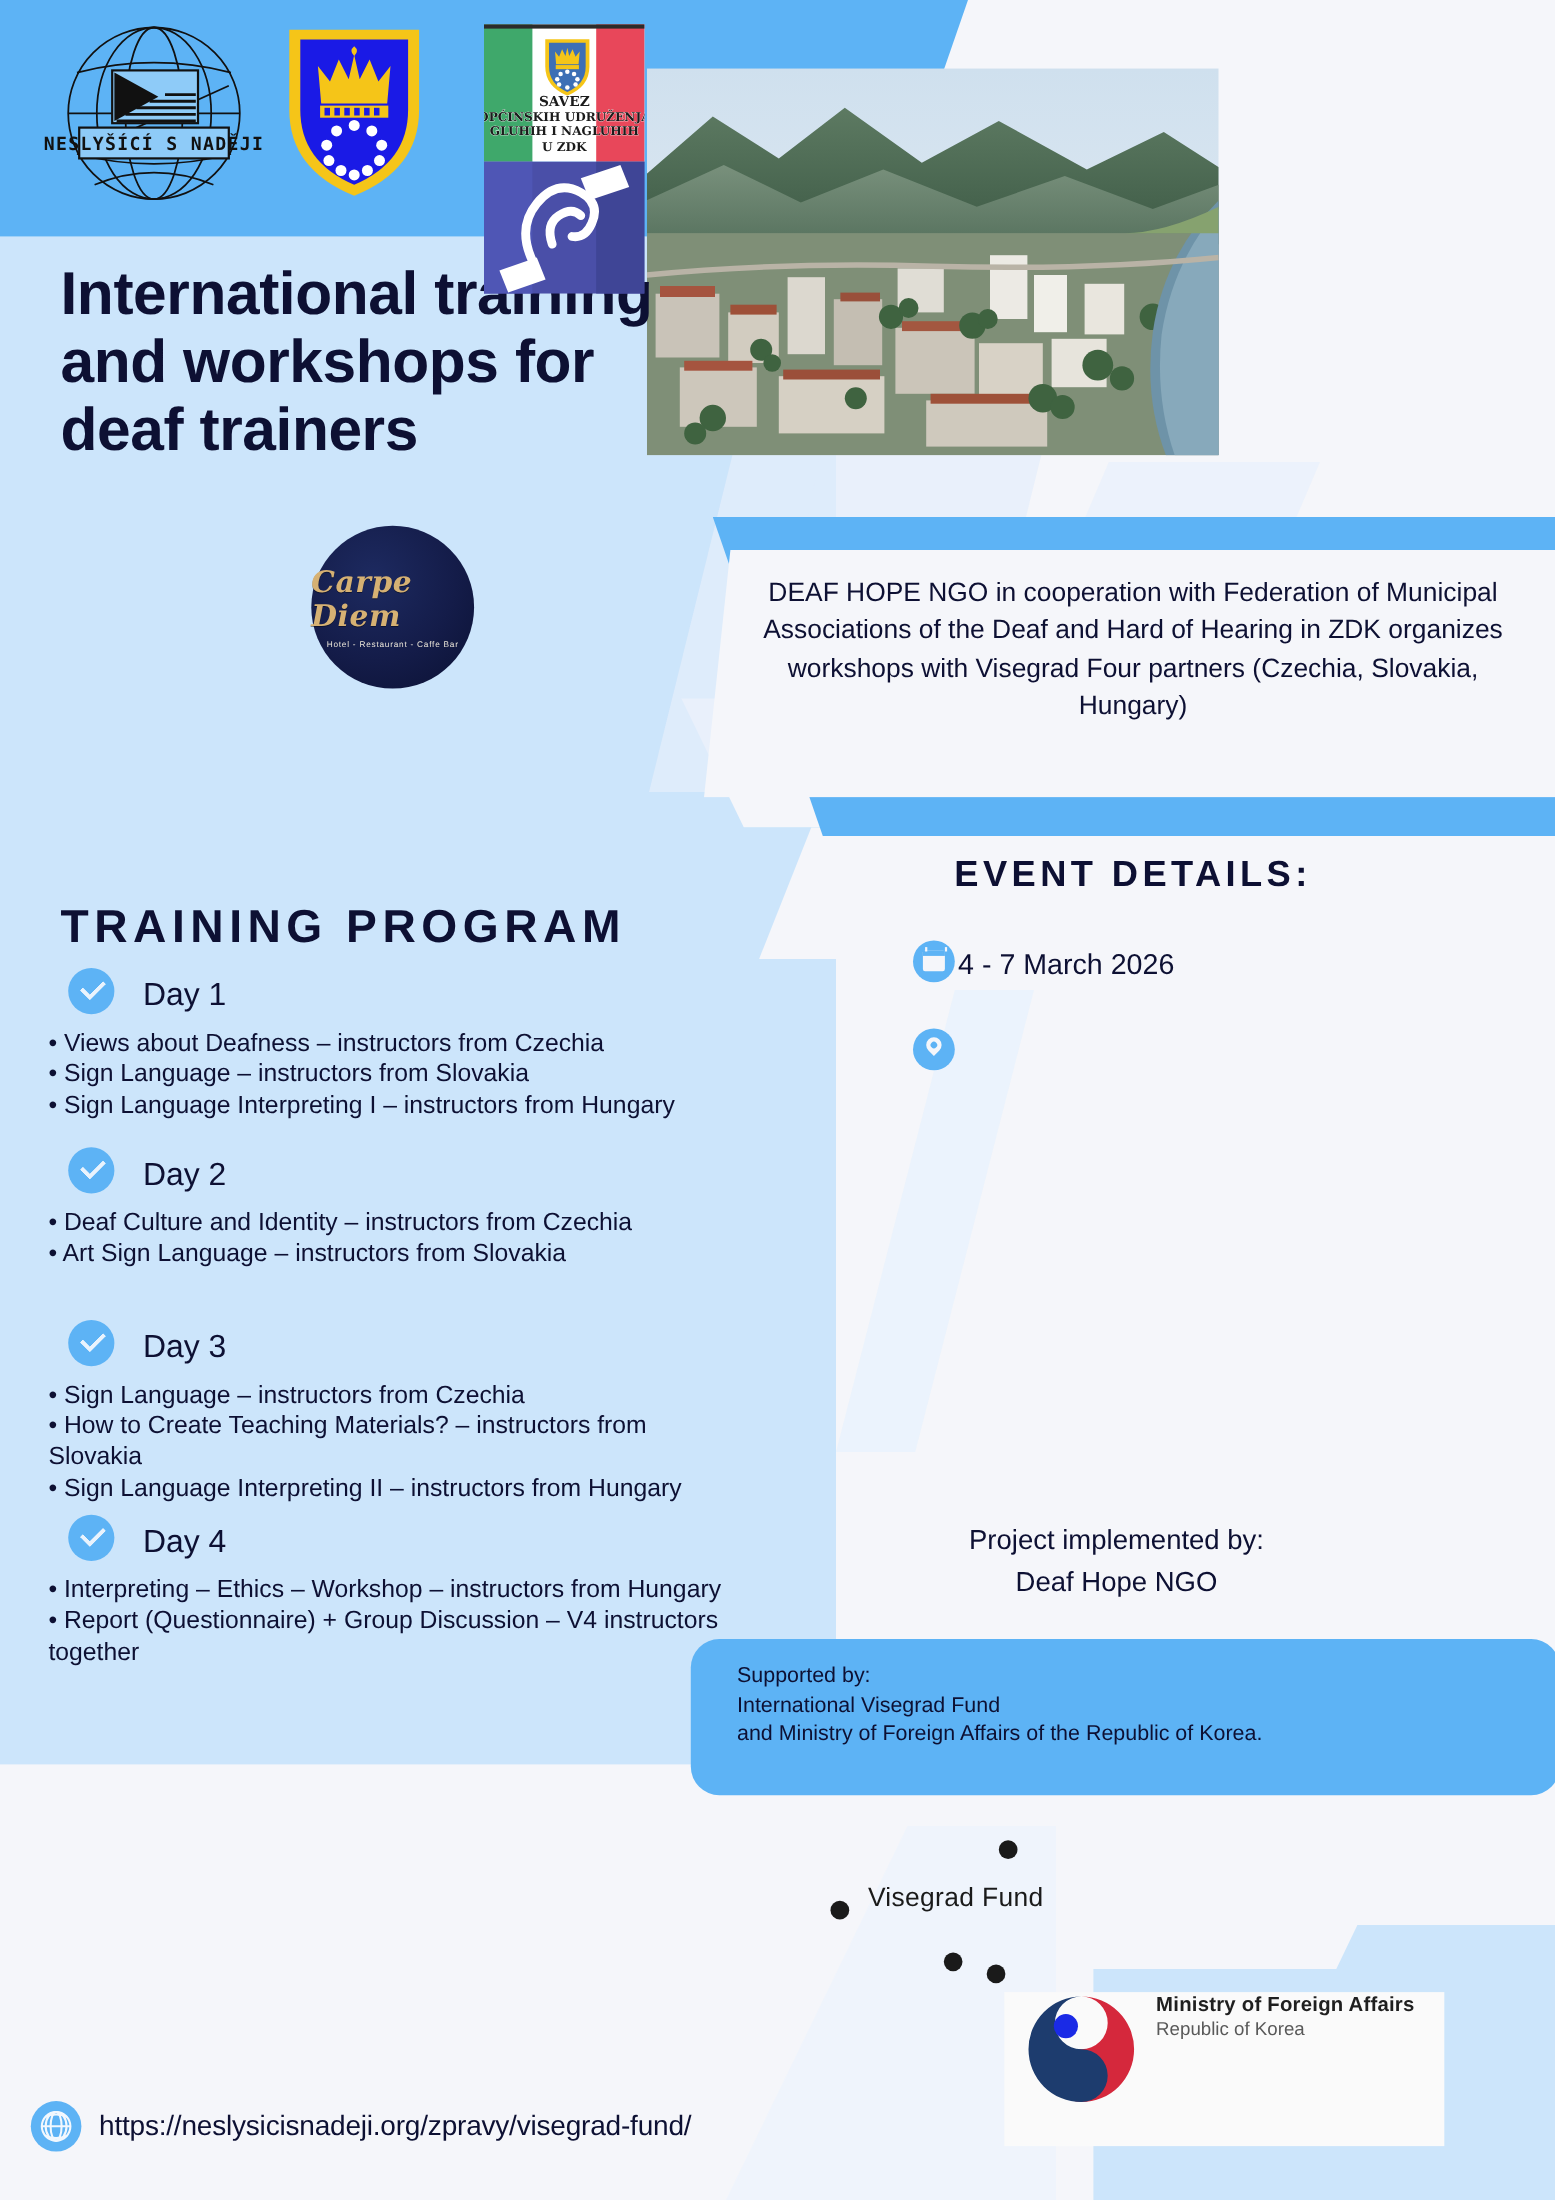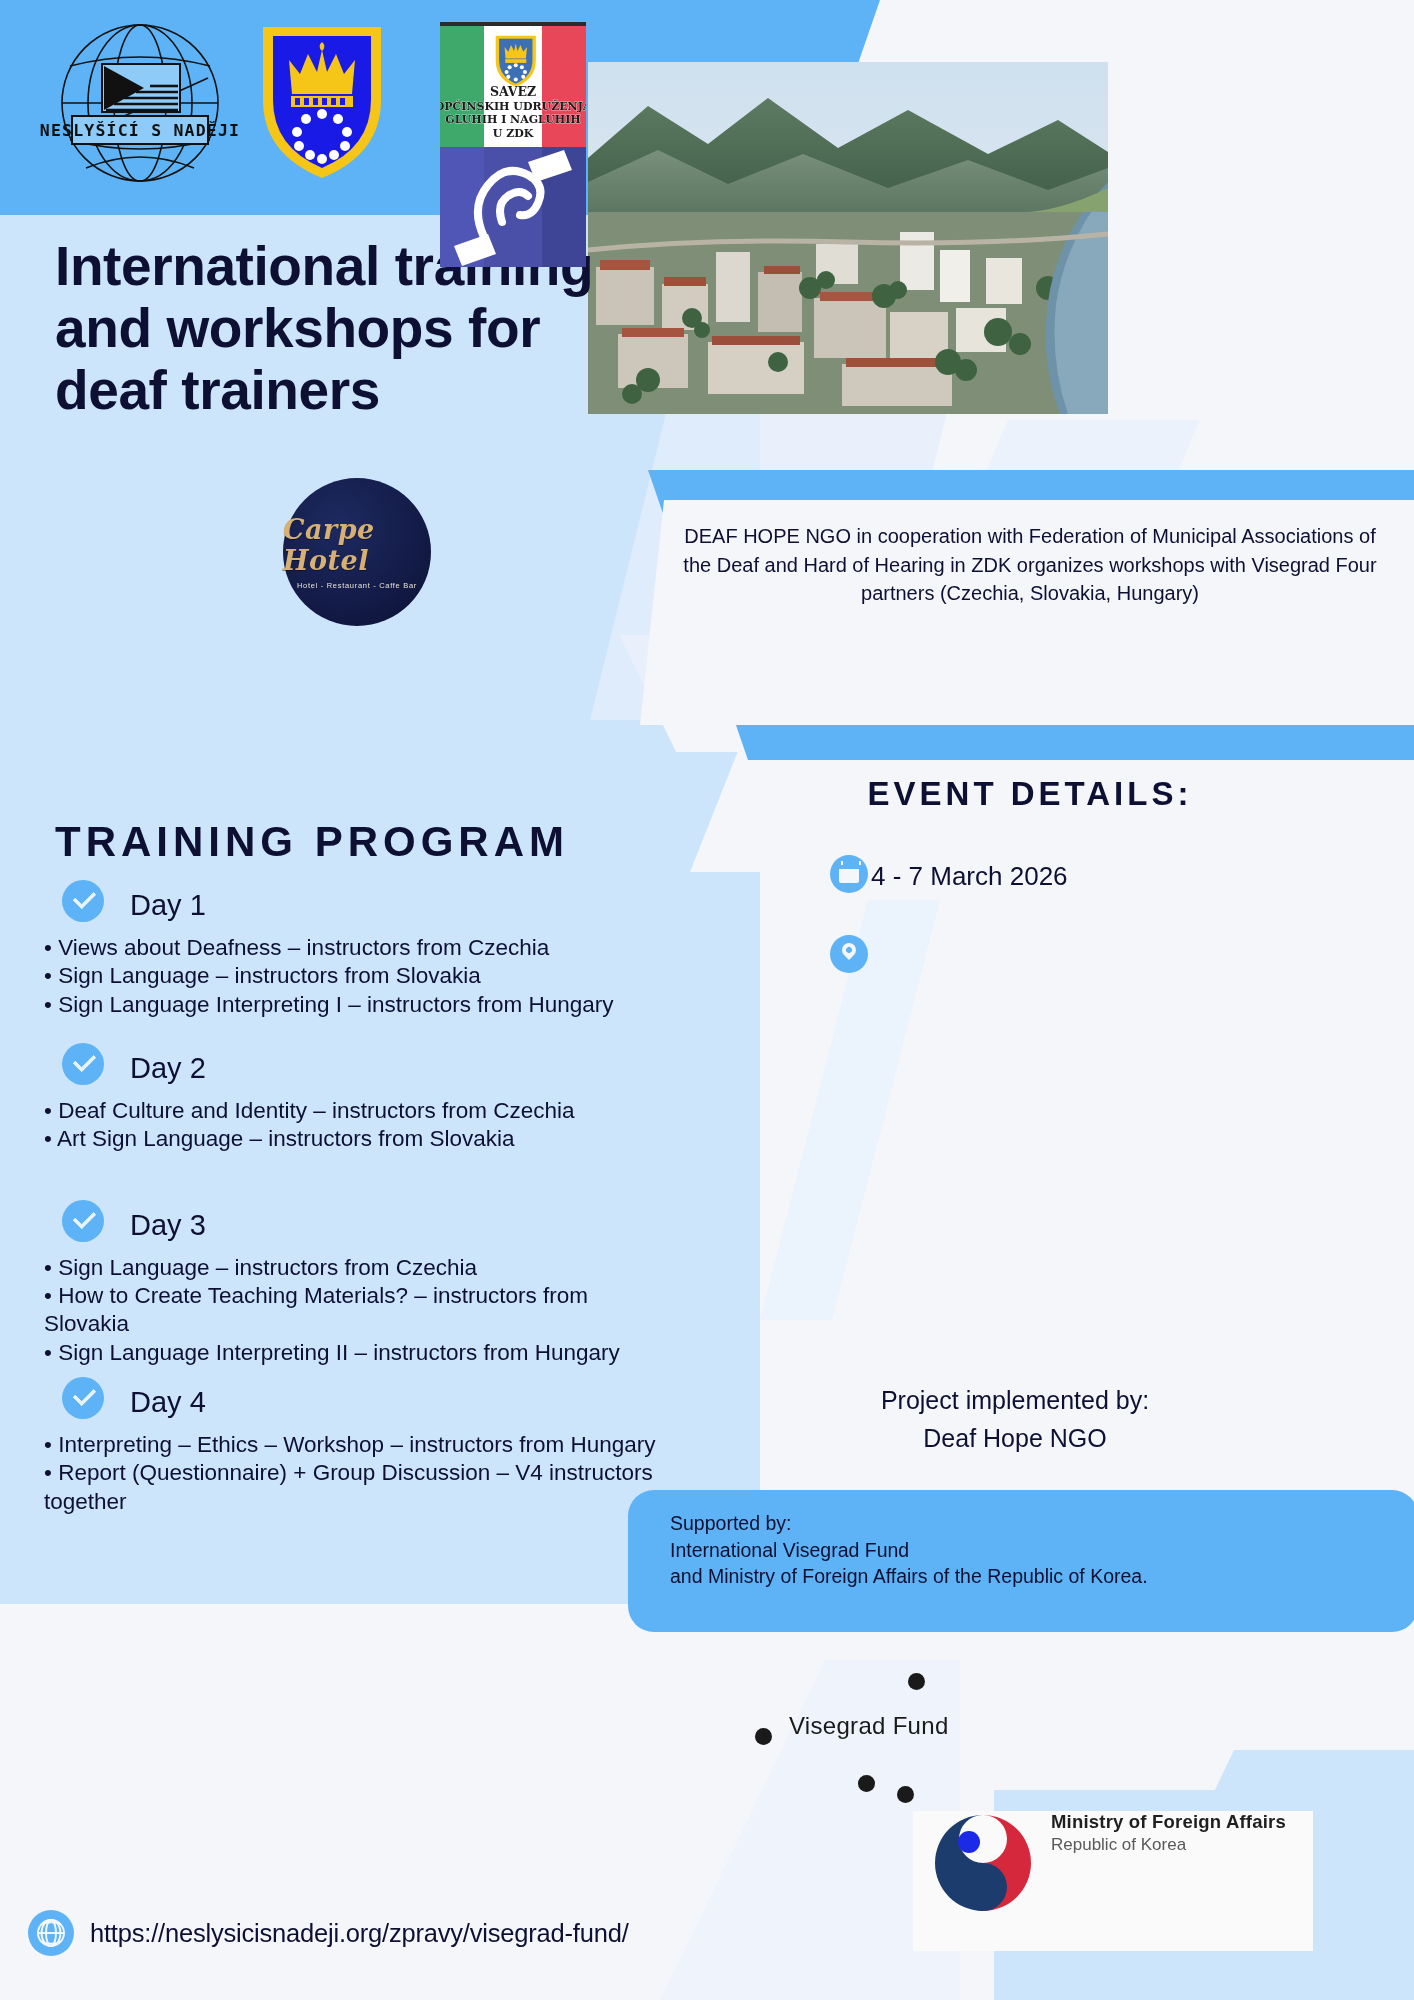--- a/index.html
+++ b/index.html
@@ -142,21 +142,21 @@
     background: #5db3f5;
     clip-path: polygon(48px 0, 814px 0, 814px 100%, 148px 100%);
   }
   .desc-card {
     position: absolute; left: 20px; top: 30px; width: 794px; height: 225px;
     background: #f5f6fa;
     clip-path: polygon(44px 0, 794px 0, 794px 100%, 20px 100%);
     padding: 22px 36px 0 62px;
   }
   .desc-text {
-    font-size: 20px; line-height: 1.43; color: #0d1033;
+    font-size: 24px; line-height: 1.43; color: #0d1033;
     text-align: center;
   }
 
   
   .prog-heading {
     position: absolute; left: 55px; top: 818px;
     font-size: 42px; font-weight: bold; letter-spacing: 5px; color: #0d1033;
     z-index: 8;
   }
   .prog-body { position: absolute; left: 42px; top: 880px; width: 620px; z-index: 8; }
@@ -482,21 +482,21 @@
 
       <path d="M434 150 L520 150 L520 126 Q470 150 434 150 Z" fill="#86a26f"></path>
 
       <path d="M0 188 Q120 176 260 180 Q400 184 520 172" stroke="#b9b3a6" stroke-width="5" fill="none"></path>
     </svg>
   </div>
 
   <h1 class="title">International training and workshops for deaf trainers</h1>
 
   <div class="carpe">
-    <div class="carpe-name">Carpe Hotel</div>
+    <div class="carpe-name">Carpe Diem</div>
     <div class="carpe-sub">Hotel - Restaurant - Caffe Bar</div>
   </div>
 
   <div class="desc-wrap">
     <div class="desc-blue"></div>
     <div class="desc-card">
       <div class="desc-text">DEAF HOPE NGO in cooperation with Federation of Municipal Associations of the Deaf and Hard of Hearing in ZDK organizes workshops with Visegrad Four partners (Czechia, Slovakia, Hungary)</div>
     </div>
   </div>
 

